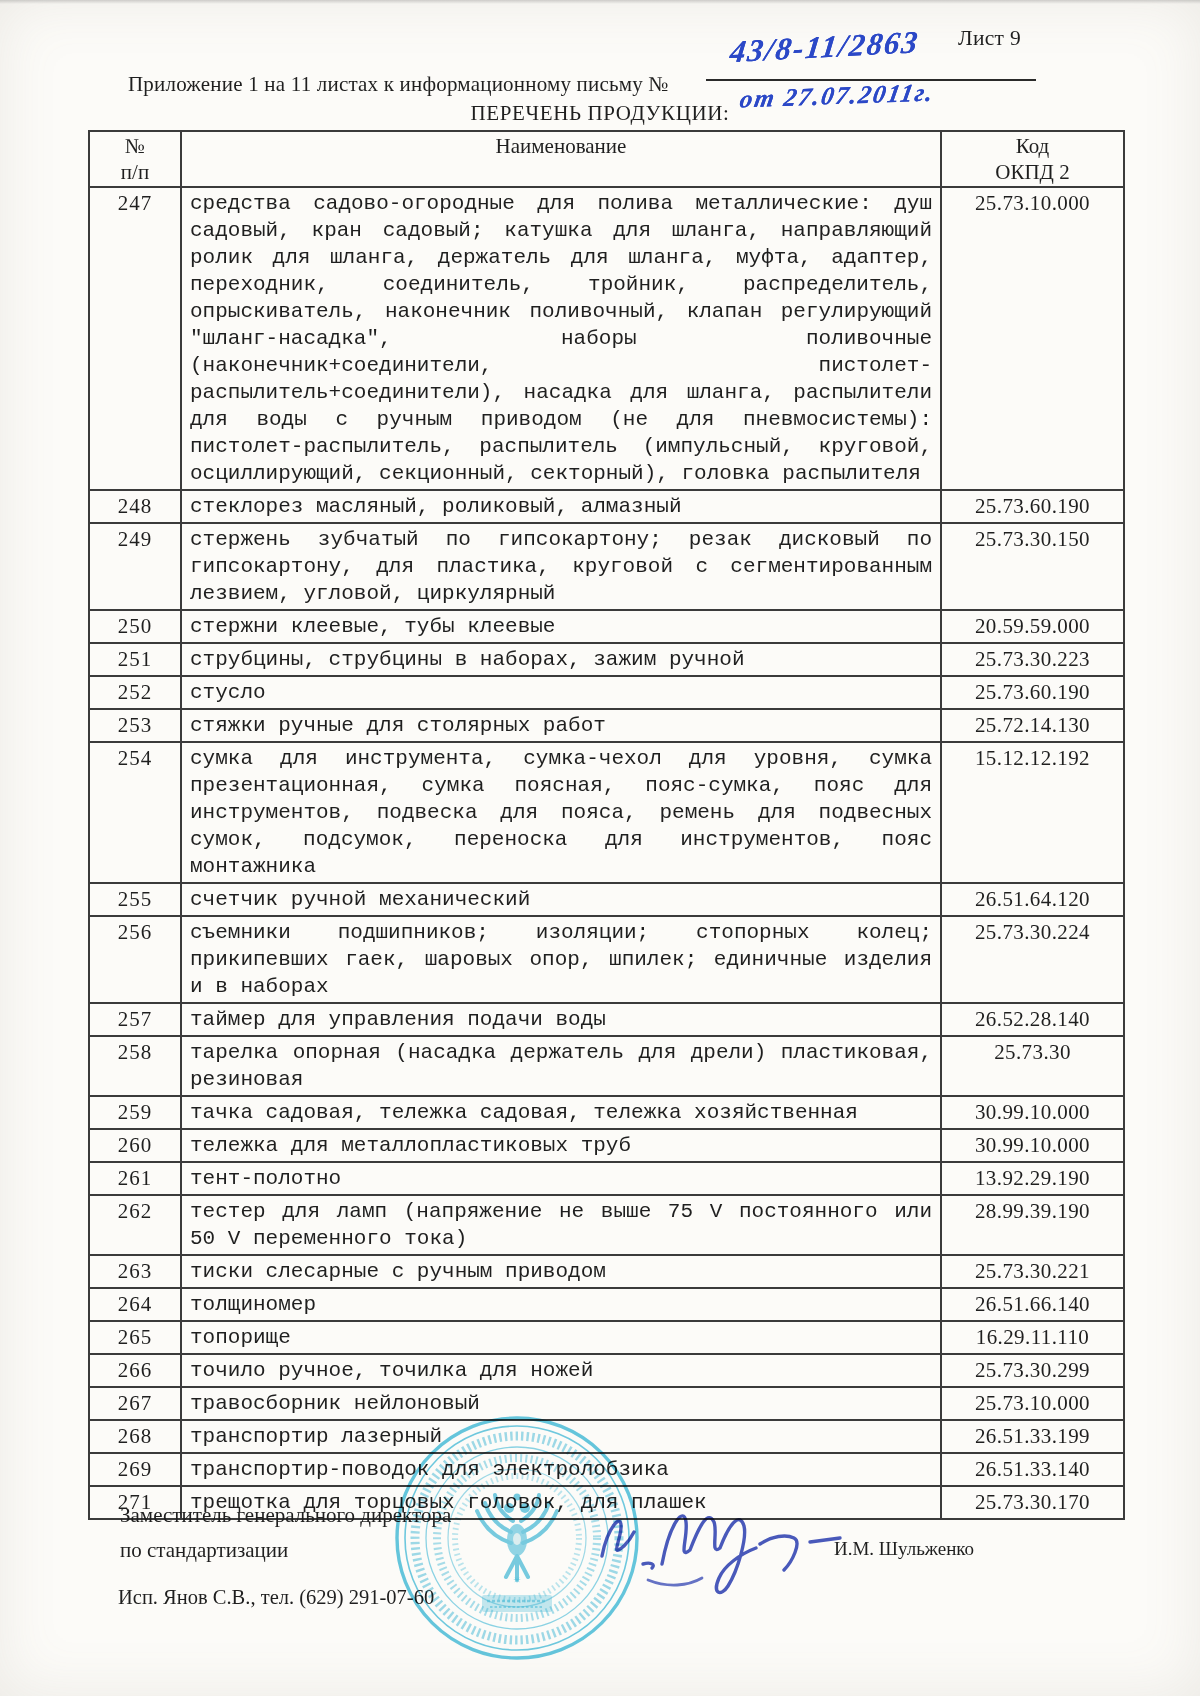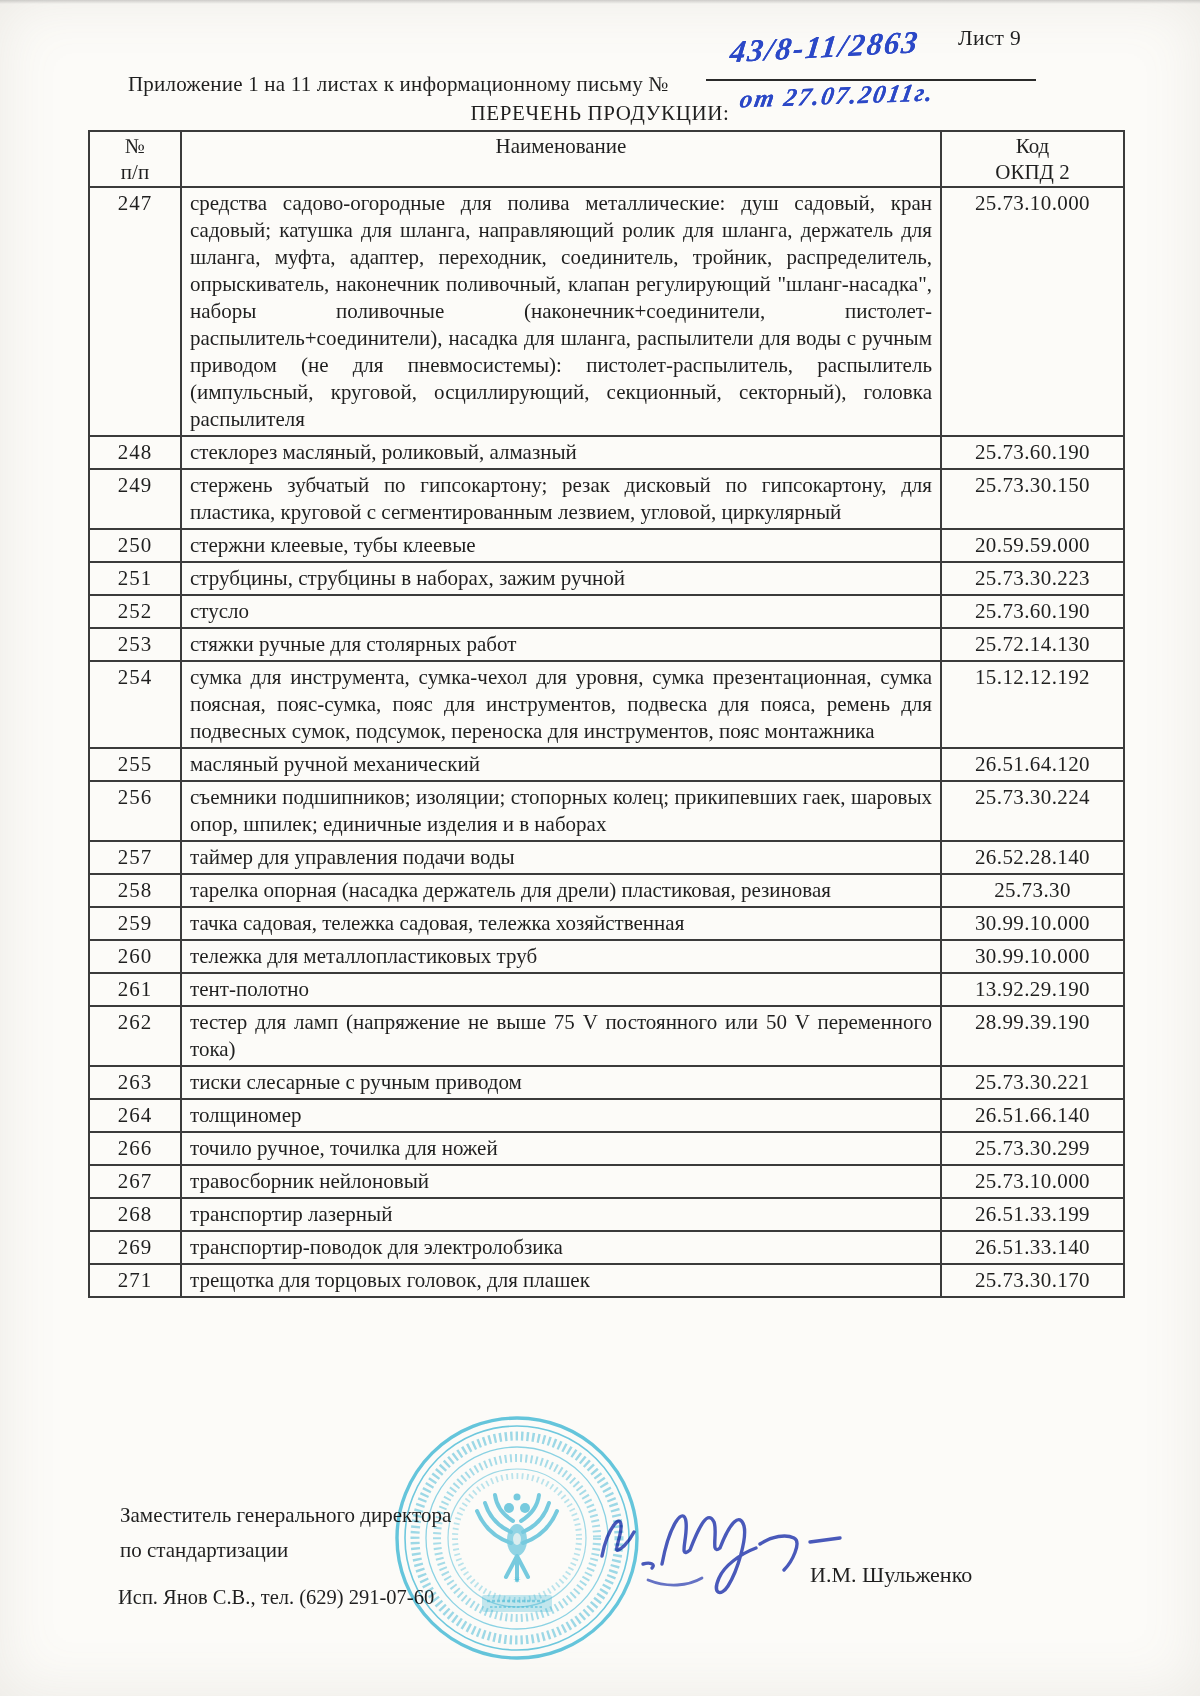--- a/index.html
+++ b/index.html
@@ -61,25 +61,25 @@
   table.product th,table.product td{
     border:2px solid #3b3b3b;
     vertical-align:top;
     padding:2px 8px;
   }
   table.product th{
     font-weight:normal;text-align:center;
     line-height:26px;padding:1px 4px;
   }
   td.num{text-align:center;letter-spacing:1px;}
-  td.name{text-align:justify;text-align-last:left;}
+  td.name{text-align:justify;text-align-last:left;font-family:Liberation Mono, monospace;}
   td.code{text-align:center;letter-spacing:.4px;white-space:nowrap;}
   .footer-line1{position:absolute;left:120px;top:1503px;font-size:21px;}
   .footer-line2{position:absolute;left:120px;top:1538px;font-size:21px;}
-  .signer-name{position:absolute;left:810px;top:1538px;font-size:22px;margin-top:24px;}
+  .signer-name{position:absolute;left:834px;top:1538px;font-size:19px;}
   .executor{position:absolute;left:118px;top:1586px;font-size:20.5px;}
   .stamp{
     position:absolute;left:390px;top:1411px;width:254px;height:254px;
     mix-blend-mode:multiply;filter:blur(.35px);opacity:.92;
   }
   .signature{
     position:absolute;left:588px;top:1478px;width:270px;height:140px;
     mix-blend-mode:multiply;
   }
 </style>
@@ -160,21 +160,21 @@
   </tr>
 
   <tr>
     <td class="num">254</td>
     <td class="name">сумка для инструмента, сумка-чехол для уровня, сумка презентационная, сумка поясная, пояс-сумка, пояс для инструментов, подвеска для пояса, ремень для подвесных сумок, подсумок, переноска для инструментов, пояс монтажника</td>
     <td class="code">15.12.12.192</td>
   </tr>
 
   <tr>
     <td class="num">255</td>
-    <td class="name">масляный ручной механический</td>
+    <td class="name">счетчик ручной механический</td>
     <td class="code">26.51.64.120</td>
   </tr>
 
   <tr>
     <td class="num">256</td>
     <td class="name">съемники подшипников; изоляции; стопорных колец; прикипевших гаек, шаровых опор, шпилек; единичные изделия и в наборах</td>
     <td class="code">25.73.30.224</td>
   </tr>
 
   <tr>
@@ -218,20 +218,25 @@
     <td class="name">тиски слесарные с ручным приводом</td>
     <td class="code">25.73.30.221</td>
   </tr>
 
   <tr>
     <td class="num">264</td>
     <td class="name">толщиномер</td>
     <td class="code">26.51.66.140</td>
   </tr>
 
+  <tr>
+    <td class="num">265</td>
+    <td class="name">топорище</td>
+    <td class="code">16.29.11.110</td>
+  </tr>
 
   <tr>
     <td class="num">266</td>
     <td class="name">точило ручное, точилка для ножей</td>
     <td class="code">25.73.30.299</td>
   </tr>
 
   <tr>
     <td class="num">267</td>
     <td class="name">травосборник нейлоновый</td>

